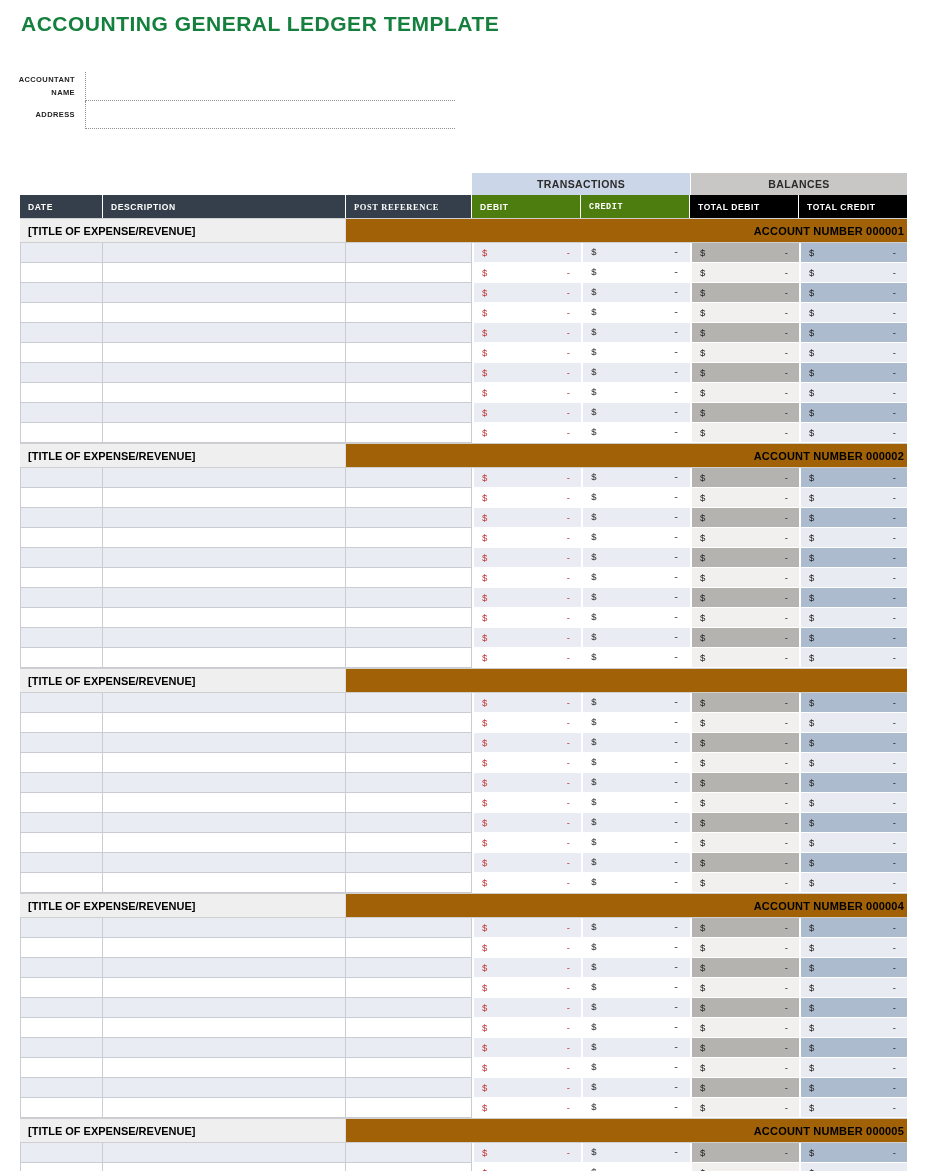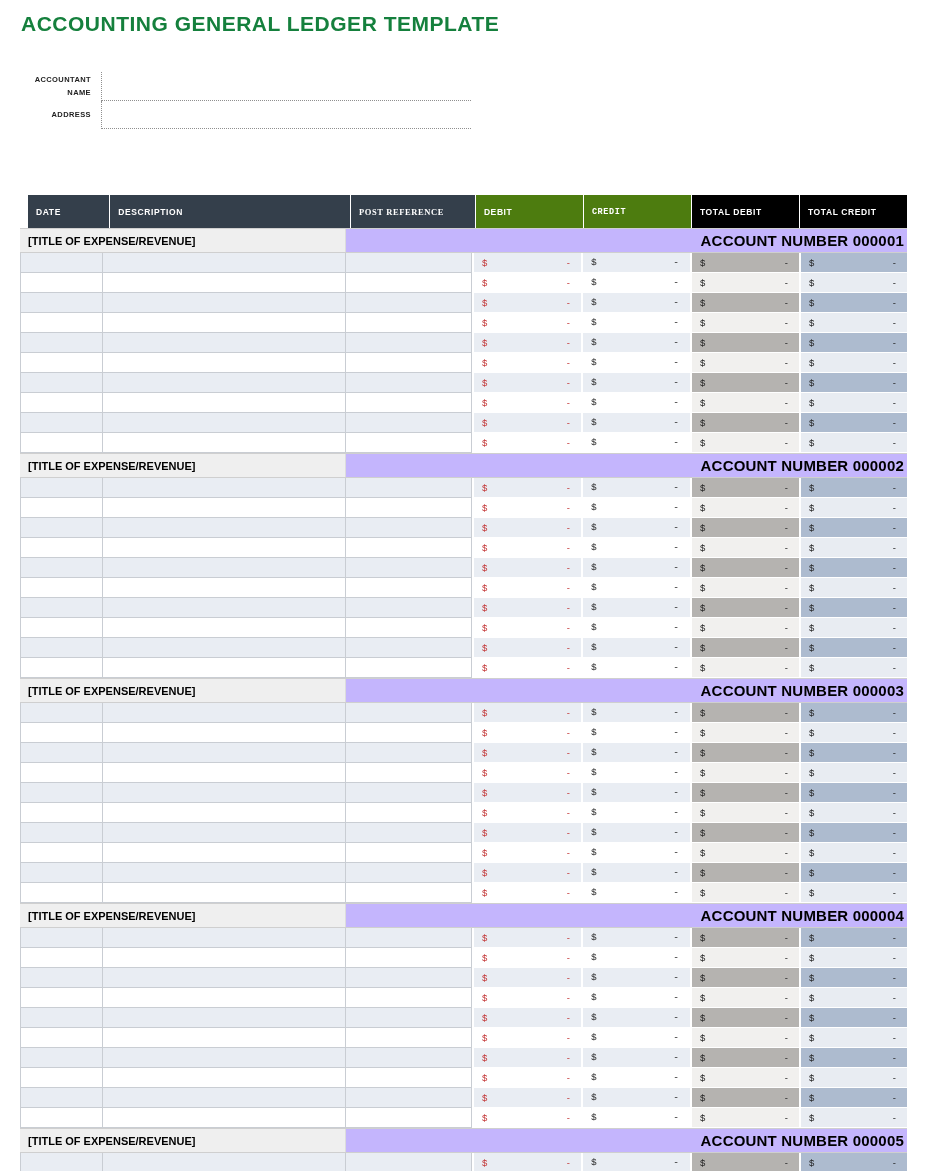--- a/index.html
+++ b/index.html
@@ -3,57 +3,57 @@
 <meta charset="utf-8">
 <style>
   * { margin:0; padding:0; box-sizing:border-box; }
   html,body { width:930px; height:1171px; overflow:hidden; background:#ffffff;
               font-family:"Liberation Sans", sans-serif; position:relative; }
 
   .page-title { position:absolute; left:21px; top:12px; font-size:21px; font-weight:bold;
                 letter-spacing:.5px; color:#15803d; }
 
   
-  .info-form { position:absolute; left:20px; top:72px; width:451px; }
+  .info-form { position:absolute; left:4px; top:72px; width:451px; }
   .form-row { display:flex; }
   .form-row.r1 { height:29px; } .form-row.r2 { height:28px; } .form-row.r3 { height:28px; }
   .form-label { width:81px; padding-right:10px; display:flex; align-items:center;
                 justify-content:flex-end; text-align:right; font-size:7.5px; font-weight:bold;
                 color:#222; letter-spacing:.4px; line-height:1.7; }
   .form-value { flex:1; border-left:1px dotted #8f8f8f; border-bottom:1px dotted #8f8f8f; }
   .form-value input { width:100%; height:100%; border:none; outline:none; background:transparent;
                       font:inherit; font-size:11px; padding:0 6px; }
 
   
   .ledger { position:absolute; left:20px; top:173px; width:887px; }
 
   .band-row { display:flex; height:22px; }
   .band-spacer { width:452px; }
   .band { display:flex; align-items:center; justify-content:center; font-weight:bold;
           font-size:10.5px; color:#2b2b2b; letter-spacing:.4px; }
   .band-transactions { width:218px; background:#ccd6e9; }
   .band-balances { width:217px; background:#c9c7c5; border-left:1px solid #fff; }
 
-  .header-row { display:flex; height:33px;margin-left:8px; }
+  .header-row { display:flex; height:23px; }
   .hcell { display:flex; align-items:center; padding-left:8px; font-size:8.5px; font-weight:bold;
            color:#fff; letter-spacing:.6px; border-right:1px solid #fff; }
   .hcell:last-child { border-right:none; }
   .h-dark { background:#343f4b; } .h-blue { background:#4d7c0f; } .h-gray { background:#000000; }
 
   .c-date { width:83px; } .c-desc { width:243px; } .c-post { width:126px;font-family:Liberation Serif, serif; }
   .c-debit { width:109px; } .c-credit { width:109px;font-family:Liberation Mono, monospace; }
   .c-tdebit { width:109px; } .c-tcredit { width:108px; }
 
   .section-header { display:flex; height:25px; border-top:1px solid #cfcfcf;
-                    border-bottom:1px solid #cfcfcf; background:#c4b5fd; }
+                    border-bottom:1px solid #cfcfcf; background:#a16207; }
   .section-title { width:326px; background:#efefef; border-right:1px solid #dcdcdc;
                    display:flex; align-items:center; padding-left:8px; font-size:11px;
                    font-weight:bold; color:#000; }
   .section-account { flex:1; display:flex; align-items:center; justify-content:flex-end;
-                     padding-right:3px; font-size:15px; font-weight:bold; color:#000;
+                     padding-right:3px; font-size:11px; font-weight:bold; color:#000;
                      letter-spacing:.2px; }
 
   .data-row { display:flex; height:20px; }
   .cell { height:100%; }
   .plain { border-bottom:1px solid #c9cdd3; border-right:1px solid #c9cdd3; background:#fff; }
   .c-date.plain { border-left:1px solid #c9cdd3; }
   .money { display:flex; align-items:center; justify-content:space-between;
            padding:0 11px 0 8px; font-size:9.5px; color:#222; background:#fff;
            border-left:2px solid #fff; border-bottom:1px solid #fff; }
   .odd .plain { background:#e9edf3; }
@@ -80,20 +80,22 @@
     <div class="form-label">ADDRESS</div>
     <div class="form-value">
       <input value="" style="">
     </div>
   </div>
 </div>
 
 <div class="ledger">
   <div class="band-row">
     <div class="band-spacer"></div>
+    <div class="band band-transactions">TRANSACTIONS</div>
+    <div class="band band-balances">BALANCES</div>
   </div>
   <div class="header-row">
     <div class="hcell h-dark c-date">DATE</div>
     <div class="hcell h-dark c-desc">DESCRIPTION</div>
     <div class="hcell h-dark c-post">POST REFERENCE</div>
     <div class="hcell h-blue c-debit">DEBIT</div>
     <div class="hcell h-blue c-credit">CREDIT</div>
     <div class="hcell h-gray c-tdebit">TOTAL DEBIT</div>
     <div class="hcell h-gray c-tcredit">TOTAL CREDIT</div>
   </div>
@@ -521,21 +523,20 @@
           <span class="cur">$</span>
           <span class="amt">-</span>
         </div>
         <div class="cell money c-tcredit">
           <span class="cur">$</span>
           <span class="amt">-</span>
         </div>
       </div>
       <div class="section-header">
         <div class="section-title">[TITLE OF EXPENSE/REVENUE]</div>
-        <div class="section-account">ACCOUNT NUMBER 000003</div>
       </div>
       <div class="data-row odd">
         <div class="cell plain c-date"></div>
         <div class="cell plain c-desc"></div>
         <div class="cell plain c-post"></div>
         <div class="cell money c-debit">
           <span class="cur">$</span>
           <span class="amt">-</span>
         </div>
         <div class="cell money c-credit">

